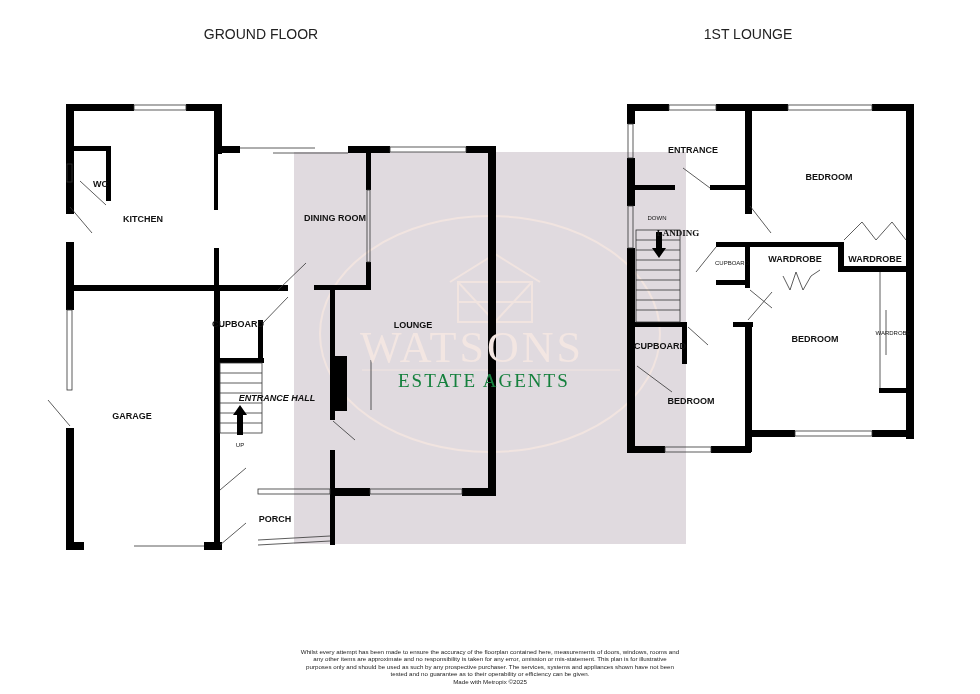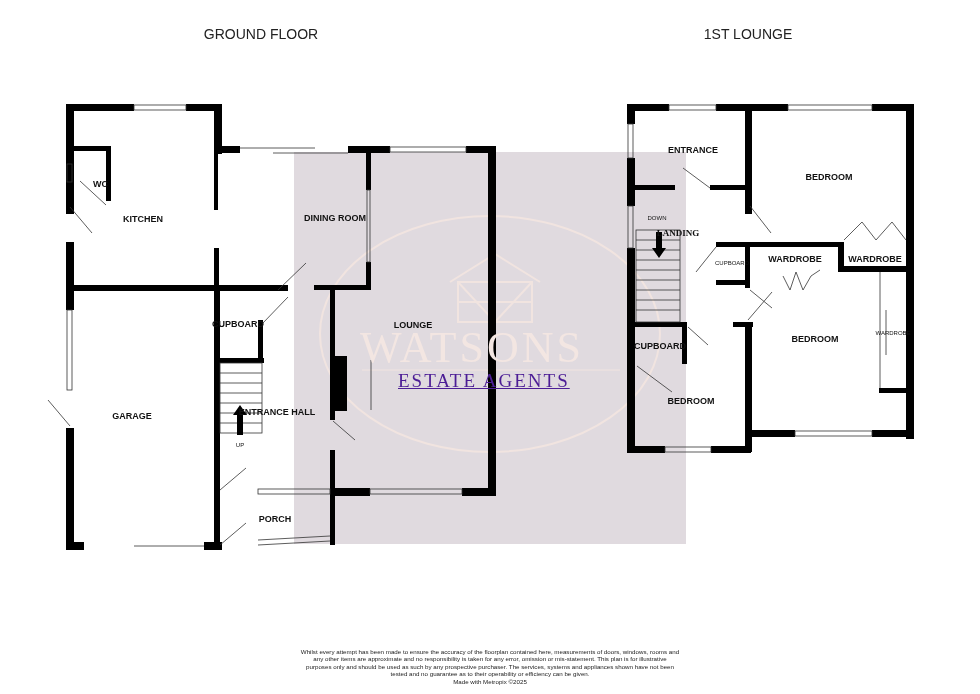--- a/index.html
+++ b/index.html
@@ -2,21 +2,21 @@
 <html><head>
 <meta charset="utf-8">
 <style>
   html,body{margin:0;padding:0;background:#fff;}
   body{width:980px;height:694px;position:relative;overflow:hidden;font-family:"Liberation Sans",sans-serif;}
   #plan{position:absolute;left:0;top:0;}
   .lbl{position:absolute;font-family:"Liberation Sans",sans-serif;font-weight:bold;font-size:9px;color:#111;white-space:nowrap;transform:translate(-50%,-50%);}
   .floor-title{position:absolute;font-family:"Liberation Sans",sans-serif;font-size:14px;color:#222;transform:translateX(-50%);white-space:nowrap;}
   .small{font-weight:normal;font-size:6px;}
   .wm1{position:absolute;left:360px;top:322px;font-family:"Liberation Serif",serif;font-size:44px;color:#f3e6e2;letter-spacing:3px;}
-  .wm2{position:absolute;left:398px;top:370px;font-family:"Liberation Serif",serif;font-size:19px;color:#4c1d95;letter-spacing:2px;text-decoration:underline;}
+  .wm2{position:absolute;left:398px;top:370px;font-family:"Liberation Serif",serif;font-size:19px;color:#15803d;letter-spacing:2px;}
   .disclaimer{position:absolute;left:300px;top:648px;width:380px;text-align:center;font-family:"Liberation Sans",sans-serif;font-size:6.2px;line-height:7.4px;color:#222;}
 </style>
 </head>
 <body>
 
 <svg id="plan" width="980" height="694" viewBox="0 0 980 694" xmlns="http://www.w3.org/2000/svg">
 
   <rect x="294" y="152" width="392" height="392" fill="#e0dadf"></rect>
   <ellipse cx="490" cy="334" rx="170" ry="118" fill="none" stroke="#f1e4e0" stroke-width="2"></ellipse>
   <g stroke="#f1e4e0" stroke-width="2" fill="none">
@@ -162,21 +162,21 @@
 
 <div class="floor-title" style="left:261px;top:26px;">GROUND FLOOR</div>
 <div class="floor-title" style="left:748px;top:26px;">1ST LOUNGE</div>
 
 <div class="lbl" style="left:89px;top:184px;padding-left:23px;">WC</div>
 <div class="lbl" style="left:143px;top:219px;">KITCHEN</div>
 <div class="lbl" style="left:292px;top:218px;margin-left:43px;">DINING ROOM</div>
 <div class="lbl" style="left:413px;top:325px;">LOUNGE</div>
 <div class="lbl" style="left:238px;top:324px;">CUPBOARD</div>
 <div class="lbl" style="left:132px;top:416px;">GARAGE</div>
-<div class="lbl" style="left:277px;top:412px;">ENTRANCE HALL</div>
+<div class="lbl" style="left:277px;top:398px;font-style:italic;">ENTRANCE HALL</div>
 <div class="lbl" style="left:275px;top:519px;">PORCH</div>
 <div class="lbl small" style="left:240px;top:445px;">UP</div>
 
 <div class="lbl" style="left:693px;top:150px;">ENTRANCE</div>
 <div class="lbl" style="left:829px;top:177px;">BEDROOM</div>
 <div class="lbl" style="left:678px;top:233px;font-family:Liberation Serif, serif;">LANDING</div>
 <div class="lbl small" style="left:732px;top:263px;">CUPBOARD</div>
 <div class="lbl" style="left:795px;top:259px;">WARDROBE</div>
 <div class="lbl" style="left:875px;top:259px;">WARDROBE</div>
 <div class="lbl" style="left:815px;top:339px;">BEDROOM</div>

